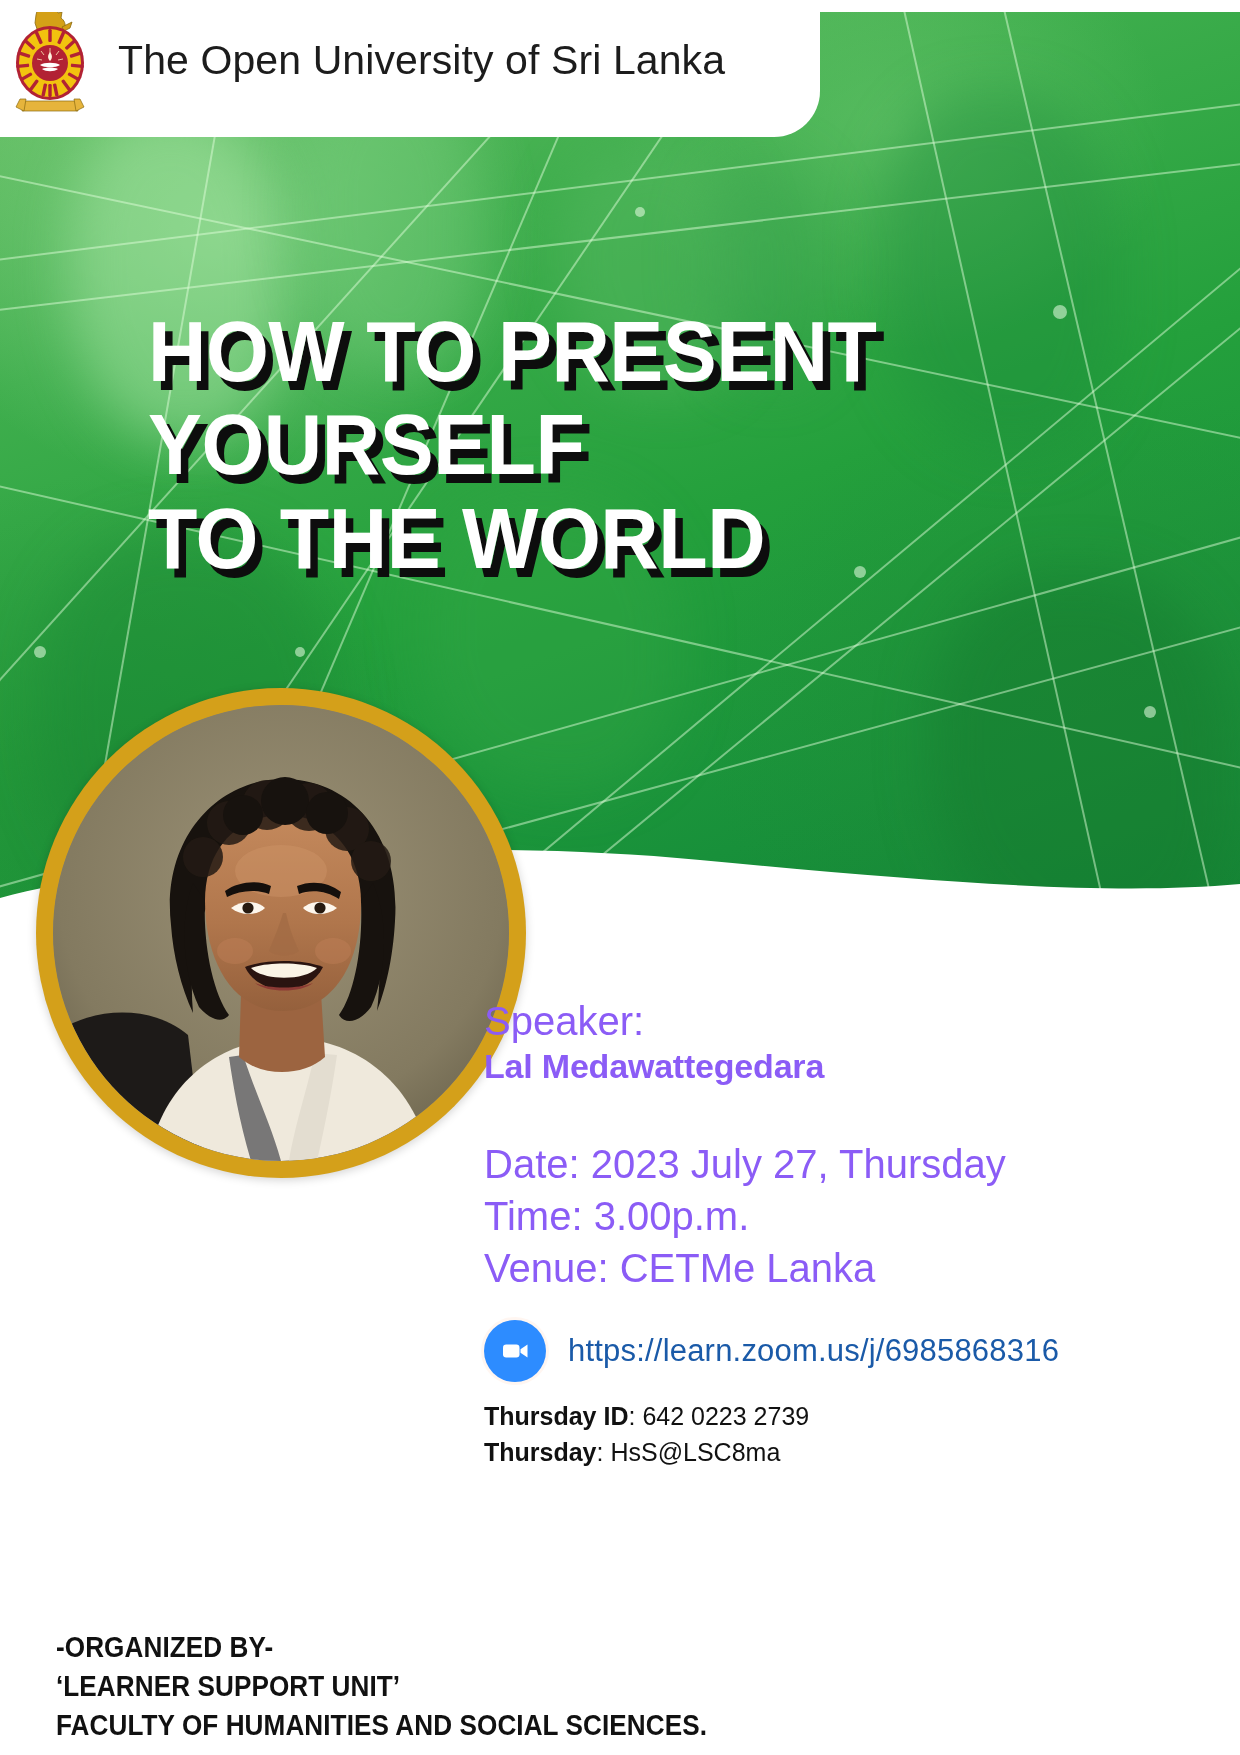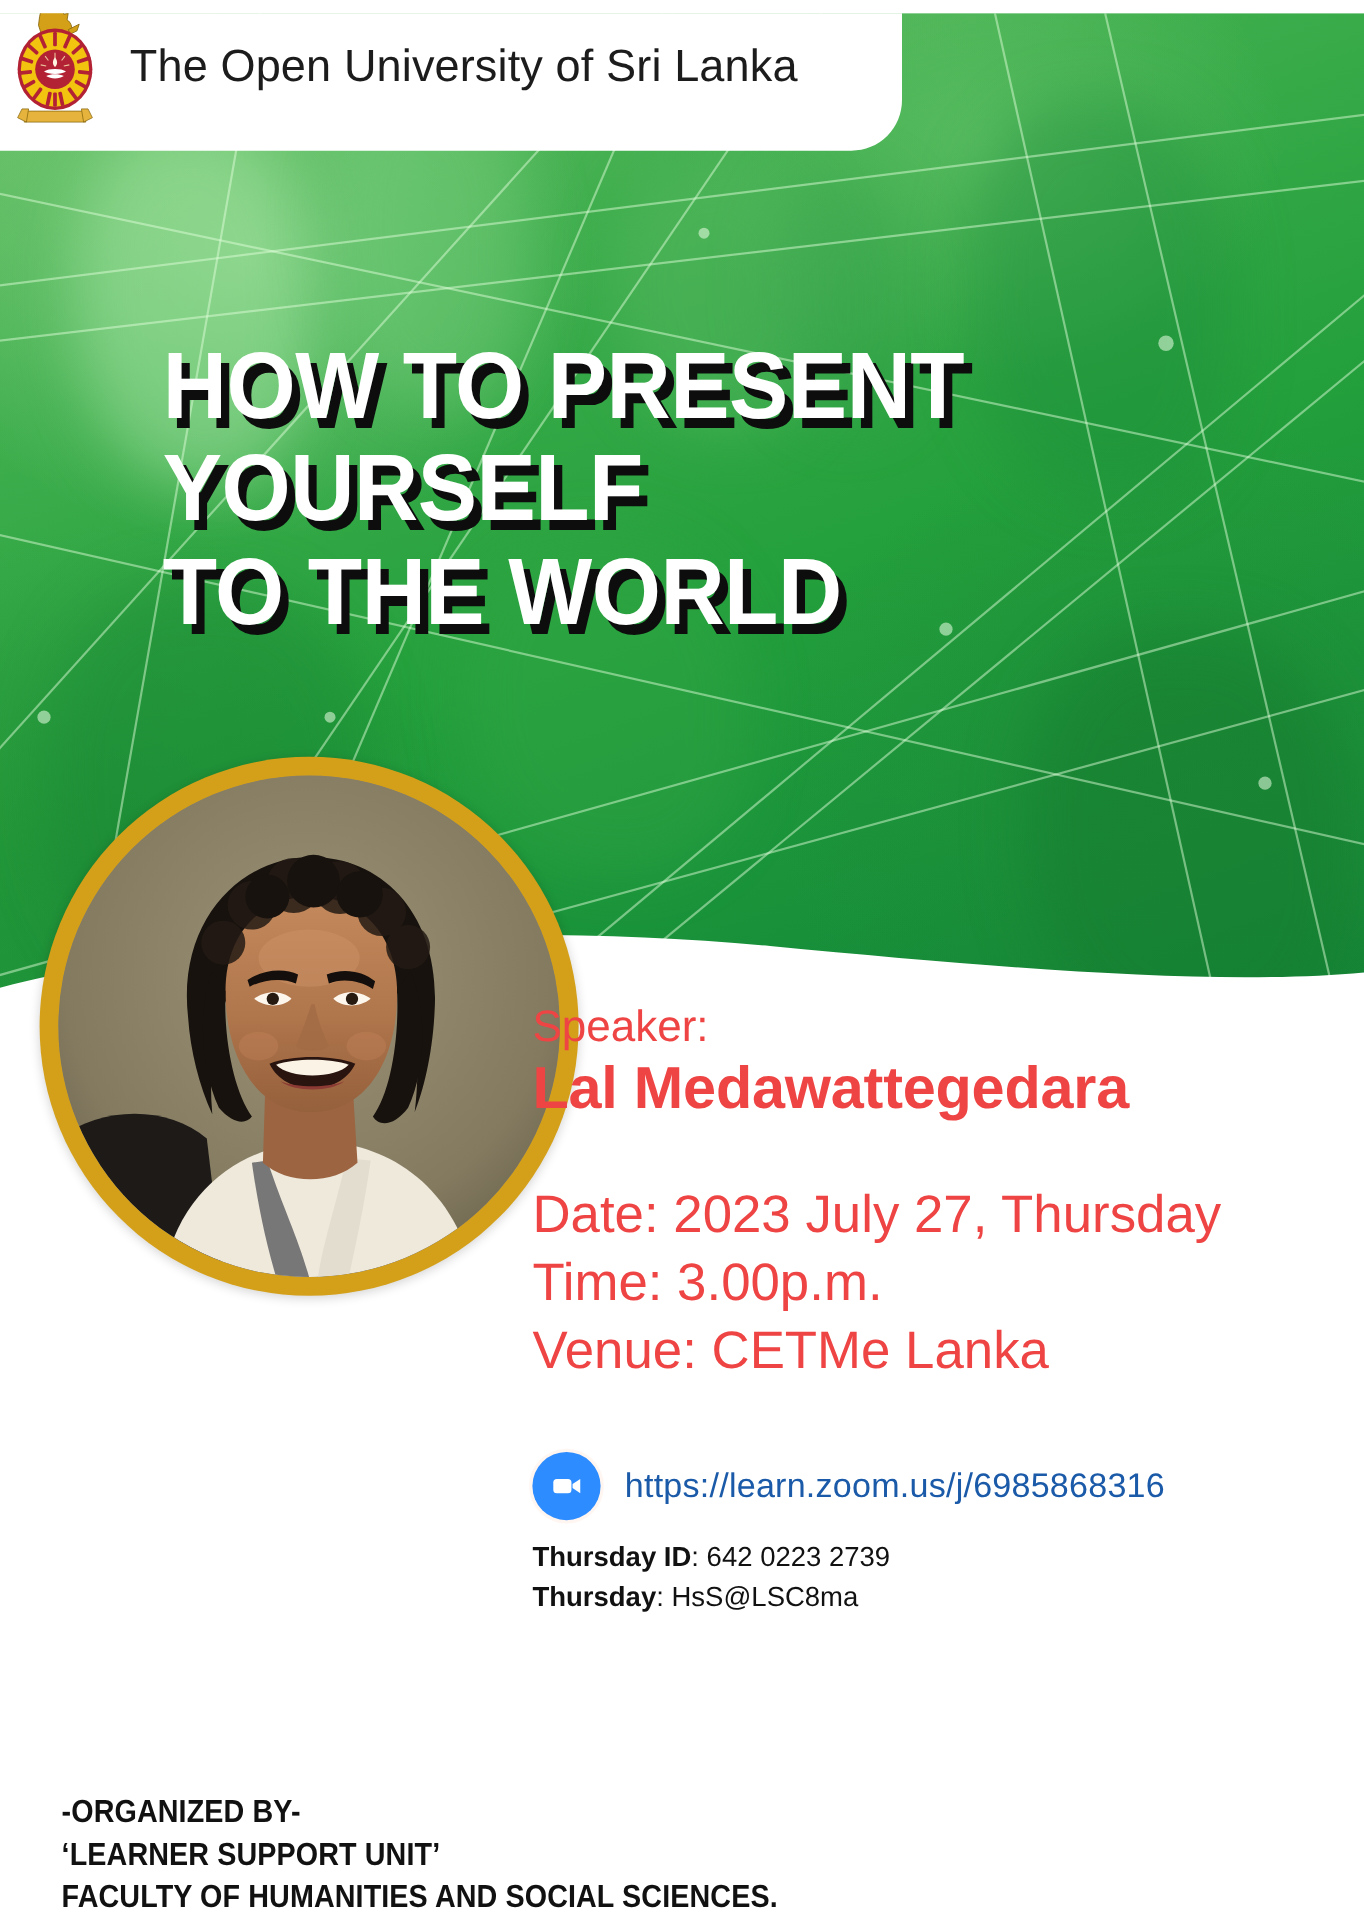--- a/index.html
+++ b/index.html
@@ -127,28 +127,28 @@
     width: 456px; height: 456px;
     border-radius: 50%;
     overflow: hidden;
     background: #8c8166;
   }
   .portrait .photo svg { width: 456px; height: 456px; display: block; }
 
   
   .details {
     position: absolute;
-    left: 484px; top: 897px;
+    left: 484px; top: 985px;
     z-index: 9;
-    color: #ef4444;
+    color: #8b5cf6;
   }
   .speaker-label { font-size: 40px; font-weight: 400; line-height: 1.22; }
-  .speaker-name  { font-size: 54px; font-weight: 700; line-height: 1.18; letter-spacing: -0.2px; }
-
-  .dtv { margin-top: 52px; font-size: 48px; font-weight: 400; line-height: 1.30; white-space: nowrap; }
+  .speaker-name  { font-size: 34px; font-weight: 700; line-height: 1.18; letter-spacing: -0.2px; }
+
+  .dtv { margin-top: 52px; font-size: 40px; font-weight: 400; line-height: 1.30; white-space: nowrap; }
 
   
   .zoom-row {
     position: absolute;
     left: 484px; top: 1308px;
     z-index: 9;
     display: flex;
     align-items: center;
     gap: 22px;
   }

